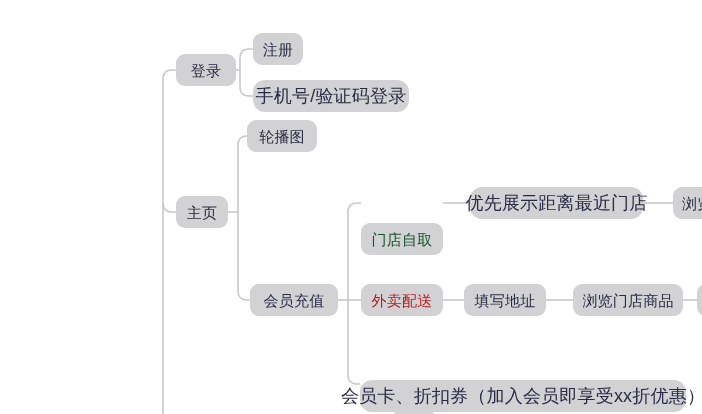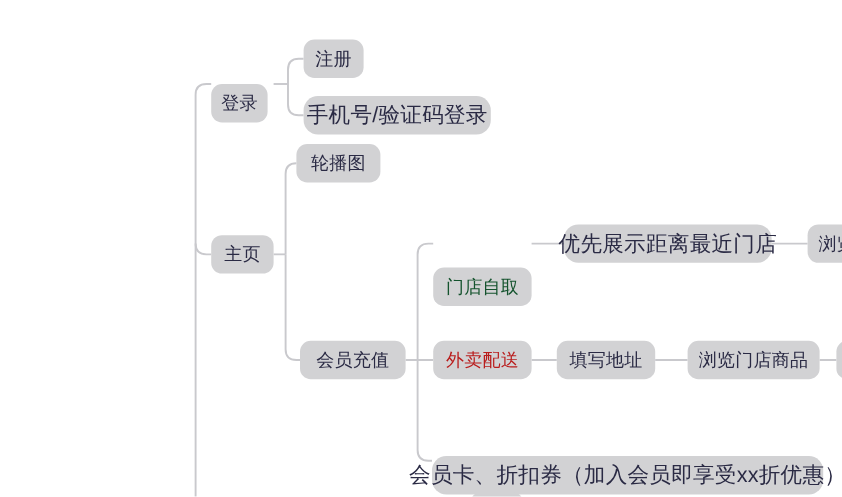--- a/index.html
+++ b/index.html
@@ -77,21 +77,21 @@
       <path d="M443 203 L470 203"></path>
       <path d="M643 203 L673 203"></path>
 
       <path d="M443 300 L464 300"></path>
       <path d="M546 300 L573 300"></path>
       <path d="M683 300 L697 300"></path>
     </g>
   </svg>
 
   <div id="nodes-layer">
-      <div class="node" style="left: 176px; top: 54px; width: 47px; height: 32px; background: rgb(210, 210, 212); color: rgb(42, 42, 68); margin-top: 16px;">
+      <div class="node" style="left: 176px; top: 54px; width: 60px; height: 32px; background: rgb(210, 210, 212); color: rgb(42, 42, 68);">
         <span>登录</span>
       </div>
       <div class="node" style="left: 253px; top: 33px; width: 50px; height: 32px; background: rgb(210, 210, 212); color: rgb(42, 42, 68);">
         <span>注册</span>
       </div>
       <div class="node long" style="left: 253px; top: 80px; width: 156px; height: 32px; background: rgb(210, 210, 212); color: rgb(42, 42, 68);">
         <span>手机号/验证码登录</span>
       </div>
       <div class="node" style="left: 247px; top: 120px; width: 70px; height: 32px; background: rgb(210, 210, 212); color: rgb(42, 42, 68);">
         <span>轮播图</span>

